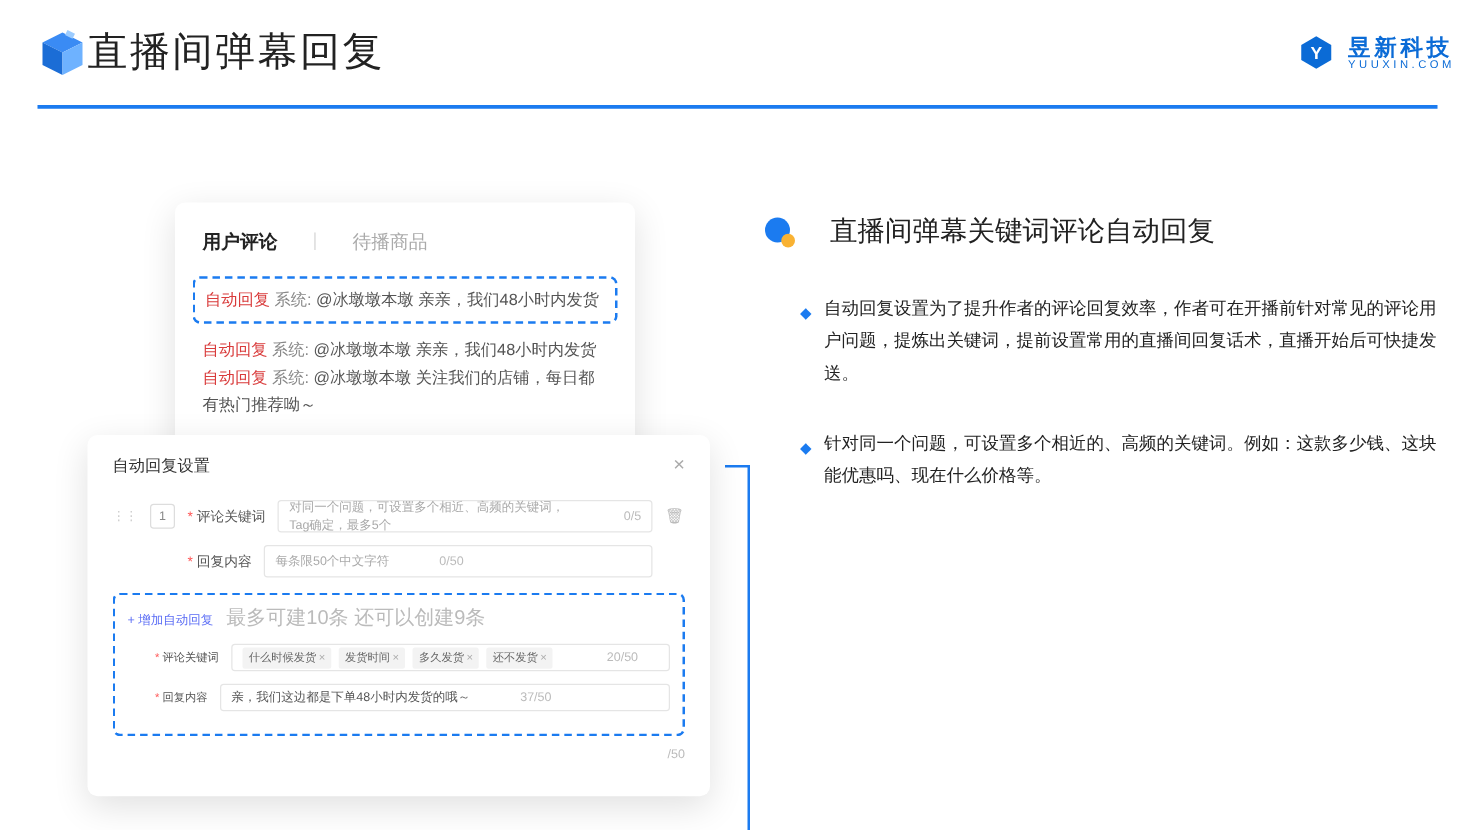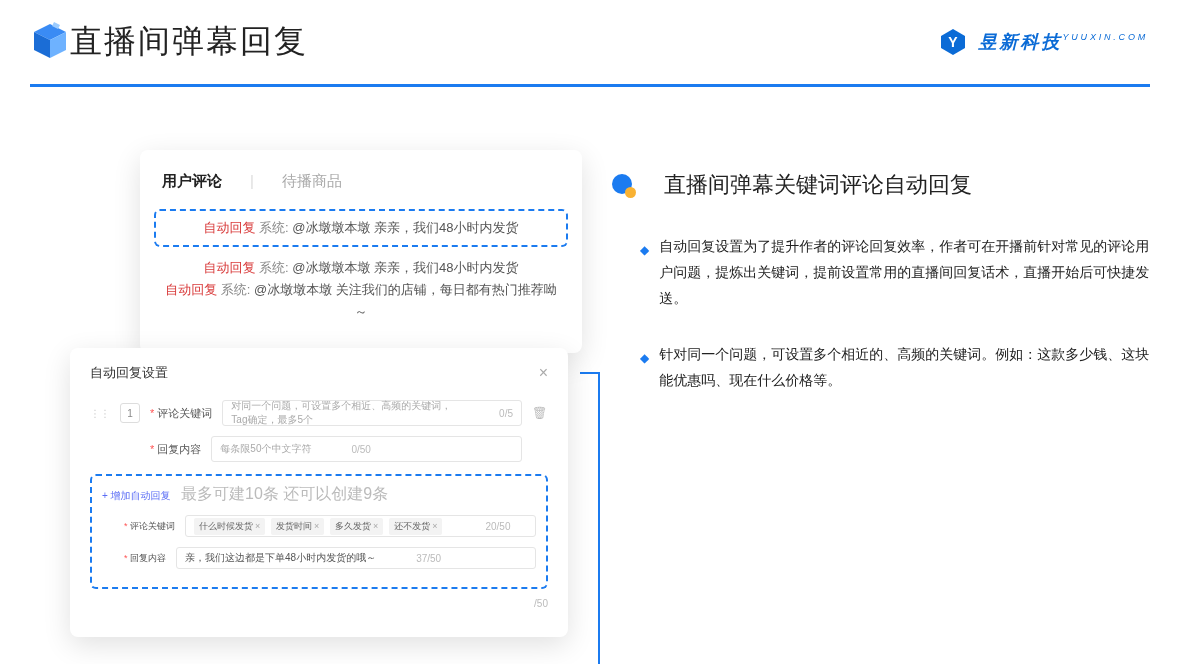--- a/index.html
+++ b/index.html
@@ -1,29 +1,29 @@
 <!DOCTYPE html>
 <html><head>
 <meta charset="utf-8">
 <style>
 * { margin:0; padding:0; box-sizing:border-box; font-family:"Microsoft YaHei","PingFang SC",sans-serif; }
 body { width:1180px; height:664px; background:#fff; position:relative; overflow:hidden; }
 
 
-.header { position:absolute; top:20px; left:30px; right:32px; display:flex; }
+.header { position:absolute; top:20px; left:30px; right:16px; display:flex; align-items:center; }
 .page-title { font-size:32px; font-weight:500; color:#222; letter-spacing:2px; }
 .logo-right { display:flex; align-items:center; margin-left:auto; gap:10px; }
-.logo-right .brand { display:flex; flex-direction:row; line-height:1;font-style:italic; }
+.logo-right .brand { display:flex; flex-direction:column; line-height:1; }
 .brand-cn { font-size:18px; font-weight:bold; color:#0b6bd6; letter-spacing:3px; }
 .brand-en { font-size:9px; color:#0b6bd6; letter-spacing:2.8px; }
 .divider { position:absolute; top:84px; left:30px; right:30px; height:3px; background:#1b7bf0; }
 
 
 .stack { position:absolute; left:70px; top:150px; }
-.card-a { position:absolute; top:0; left:70px; width:442px; background:#fff; border-radius:8px; box-shadow:0 8px 28px rgba(0,0,0,0.12); padding:22px 22px 30px;text-align:center; }
+.card-a { position:absolute; top:12px; left:70px; width:368px; background:#fff; border-radius:8px; box-shadow:0 8px 28px rgba(0,0,0,0.12); padding:22px 22px 30px; }
 .tabs { display:flex; gap:28px; font-size:15px; margin-bottom:18px; }
 .tab-active { font-weight:bold; color:#222; }
 .tab-inactive { color:#aaa; }
 .tabs .sep { color:#ddd; }
 .msg { font-size:13px; color:#555; margin:0 0; line-height:1.7; }
 .msg .tag { color:#d93b3b; font-weight:500; }
 .msg .sys { color:#888; }
 .highlight-box { border:2px dashed #1b7bf0; border-radius:6px; padding:6px 8px; margin:4px -8px 10px; }
 
 .card-b { position:absolute; top:198px; left:0; width:498px; background:#fff; border-radius:8px; box-shadow:0 8px 28px rgba(0,0,0,0.12); padding:16px 20px 26px; }

